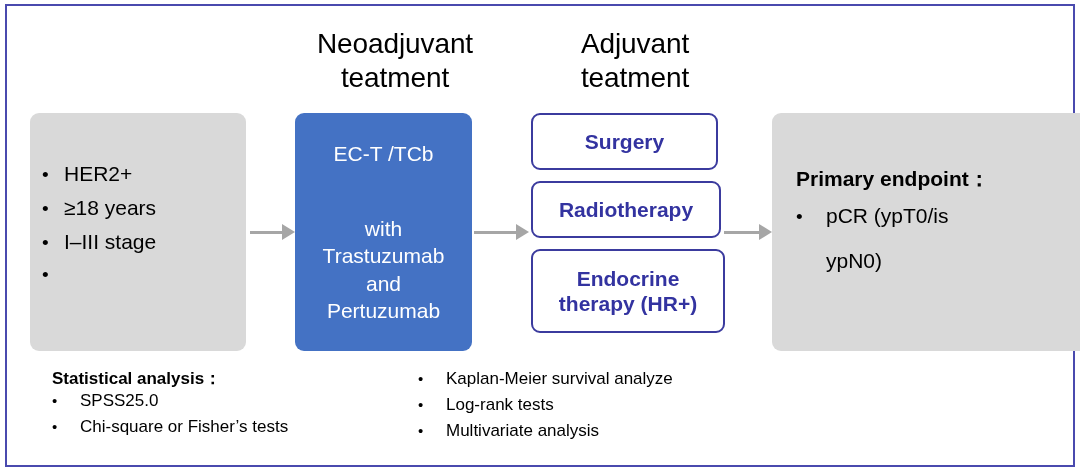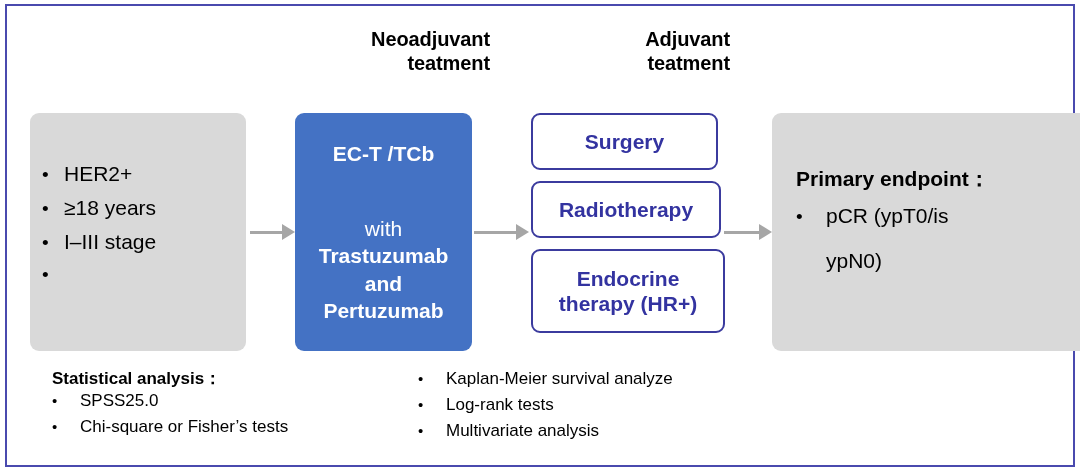--- a/index.html
+++ b/index.html
@@ -26,25 +26,25 @@
     top: 4px;
     width: 1070px;
     height: 463px;
     border: 2px solid #4a4aae;
     background: transparent;
   }
 
   
   .col-heading {
     position: absolute;
-    font-weight: bold;
-    color: #000000;
-    text-align: right;
+    font-weight: normal;
+    color: #000000;
+    text-align: center;
     line-height: 1.20;
-    font-size: 20px;
+    font-size: 28px;
     letter-spacing: -0.1px;
   }
   #heading-neoadjuvant { left: 300px; top: 27px; width: 190px; }
   #heading-adjuvant    { left: 540px; top: 27px; width: 190px; }
 
   
   .box {
     position: absolute;
     border-radius: 9px;
   }
@@ -88,21 +88,21 @@
   
   #box-neoadjuvant {
     left: 295px; top: 113px; width: 177px; height: 238px;
     display: flex; flex-direction: column;
     align-items: center; justify-content: center;
     color: #ffffff;
     font-size: 21px;
     line-height: 1.30;
     text-align: center;
   }
-  .regimen-strong { font-weight: bold; }
+  .regimen-strong { font-weight: normal; }
   .regimen-plain  { font-weight: normal; margin-top: 48px; }
 
   
   .box-outline {
     display: flex;
     align-items: center;
     justify-content: center;
     color: #3333a0;
     font-weight: bold;
     font-size: 21px;

